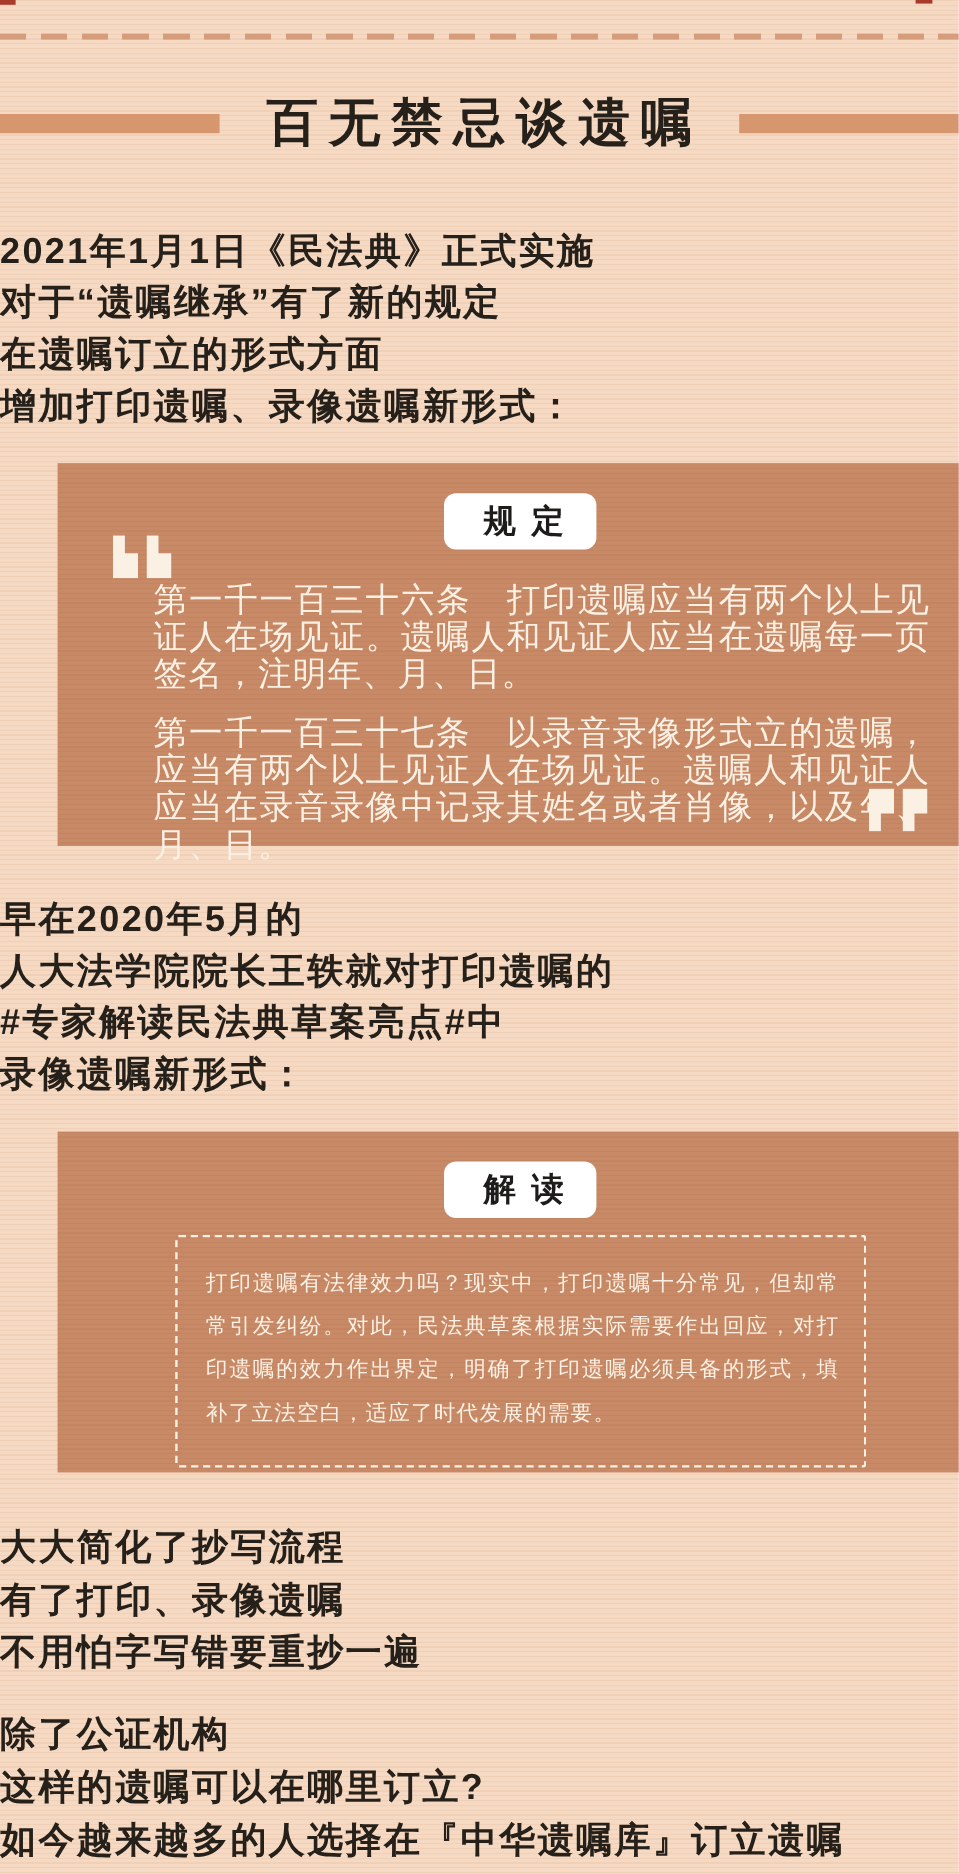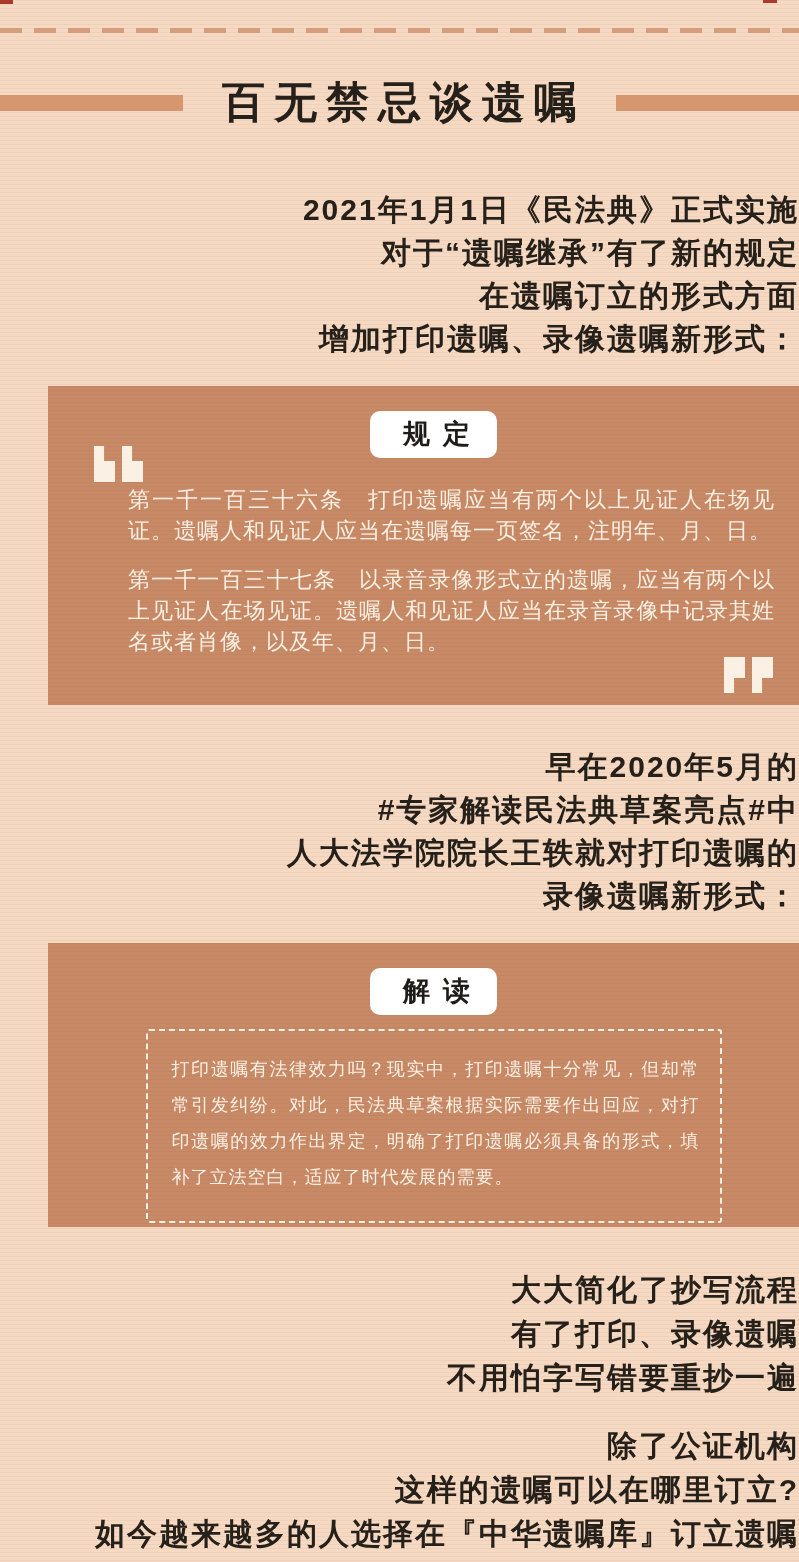--- a/index.html
+++ b/index.html
@@ -18,21 +18,21 @@
   .top-dash{
     position:absolute;top:28px;left:0;width:100%;height:5px;
     background:repeating-linear-gradient(90deg,#d59d7c 0 22px,rgba(0,0,0,0) 22px 34px);
   }
   .titlebar{position:absolute;top:74px;left:0;width:100%;display:flex;align-items:center;}
   .titlebar .bar{flex:1;height:16px;background:#d6976f;}
   .titlebar h1{
     margin:0 30px;font-size:43px;font-weight:700;letter-spacing:9px;text-indent:9px;
     white-space:nowrap;color:#26201a;
   }
-  .centered{position:absolute;left:0;width:100%;text-align:right;font-weight:700;}
+  .centered{position:absolute;left:0;width:100%;text-align:left;font-weight:700;}
   .centered .line{font-size:30px;line-height:43px;letter-spacing:2px;white-space:nowrap;}
   #intro{top:188px;}
   #expert{top:745px;}
   #benefits{top:1268px;}
   #closing{top:1424px;}
   #benefits .line,#closing .line{line-height:44px;}
 
   .card{
     position:absolute;left:48px;width:771px;
     background-color:#c88a66;
@@ -46,21 +46,21 @@
     font-size:27px;font-weight:700;letter-spacing:13px;text-indent:13px;
     padding:5px 14px 6px 20px;border-radius:10px;
   }
   .quote{position:absolute;display:flex;gap:7px;}
   .quote .qmark{width:21px;height:36px;background:#faf0e4;}
   .quote.open{left:46px;top:60px;}
   .quote.open .qmark{clip-path:polygon(0 0,48% 0,48% 42%,100% 42%,100% 100%,0 100%);}
   .quote.close{right:46px;bottom:12px;}
   .quote.close .qmark{clip-path:polygon(0 0,100% 0,100% 58%,48% 58%,48% 100%,0 100%);}
   .card-body{margin:26px 44px 0 80px;color:#faf0e4;}
-  .card-body p{margin:0;font-size:22px;line-height:31px;letter-spacing:1px;text-align:justify;}
+  .card-body p{margin:0;font-size:28px;line-height:31px;letter-spacing:1px;text-align:justify;}
   .card-body p + p{margin-top:18px;}
   .note-box{
     margin:14px auto 0;width:528px;
     border:2px dashed #faf0e4;border-radius:3px;
     padding:20px 20px 26px 24px;
   }
   .note-box p{margin:0;color:#faf0e4;font-size:18px;line-height:36px;letter-spacing:1px;text-align:justify;}
 </style>
 </head>
 <body>
@@ -95,22 +95,22 @@
       <p>第一千一百三十七条　以录音录像形式立的遗嘱，应当有两个以上见证人在场见证。遗嘱人和见证人应当在录音录像中记录其姓名或者肖像，以及年、月、日。</p>
     </div>
     <div class="quote close">
       <span class="qmark"></span>
       <span class="qmark"></span>
     </div>
   </div>
 
   <div id="expert" class="centered">
     <div class="line">早在2020年5月的</div>
+    <div class="line">人大法学院院长王轶就对打印遗嘱的</div>
     <div class="line">#专家解读民法典草案亮点#中</div>
-    <div class="line">人大法学院院长王轶就对打印遗嘱的</div>
     <div class="line">录像遗嘱新形式：</div>
   </div>
 
   <div id="card-interpretation" class="card">
     <div class="badge">解读</div>
     <div class="note-box">
       <p>打印遗嘱有法律效力吗？现实中，打印遗嘱十分常见，但却常常引发纠纷。对此，民法典草案根据实际需要作出回应，对打印遗嘱的效力作出界定，明确了打印遗嘱必须具备的形式，填补了立法空白，适应了时代发展的需要。</p>
     </div>
   </div>
 

